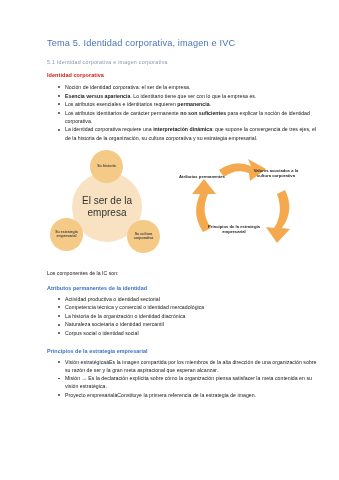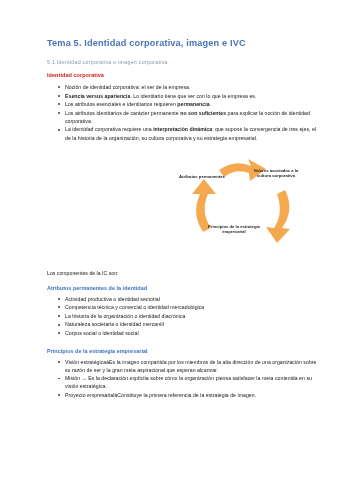--- a/index.html
+++ b/index.html
@@ -19,21 +19,21 @@
     height: 480px;
     background: #ffffff;
     box-sizing: border-box;
     padding: 38px 22px 0 47px;
   }
   .doc-title {
     color: #4a74b8;
     font-size: 9.2px;
     letter-spacing: 0.15px;
     margin: 0 0 11px 0;
-    font-weight: 700;
+    font-weight: 400;
     white-space: nowrap;
   }
   .sub-head {
     color: #8596ad;
     font-size: 5.3px;
     letter-spacing: 0.25px;
     margin: 0 0 7px 0;
     font-weight: 400;
   }
   .red-head {
@@ -152,20 +152,26 @@
   <ul class="bl" id="intro-list">
       <li><span>Noción de identidad corporativa: el ser de la empresa.</span></li>
       <li><b>Esencia versus apariencia</b><span>. Lo identitario tiene que ver con lo que la empresa es.</span></li>
       <li><span>Los atributos esenciales e identitarios requieren </span><b>permanencia</b><span>.</span></li>
       <li><span>Los atributos identitarios de carácter permanente </span><b>no son suficientes</b><span> para explicar la noción de identidad corporativa.</span></li>
       <li><span>La identidad corporativa requiere una </span><b>interpretación dinámica</b><span>: que supone la convergencia de tres ejes, el de la historia de la organización, su cultura corporativa y su estrategia empresarial.</span></li>
     </ul>
 
   <div class="figure">
 
+    <div class="fig-left">
+      <div class="circ circ-main">El ser de la empresa</div>
+      <div class="circ circ-sm circ-top">Su historia</div>
+      <div class="circ circ-sm circ-bl">Su estrategia empresarial</div>
+      <div class="circ circ-sm circ-br">Su cultura corporativa</div>
+    </div>
 
     <div class="fig-right">
       <svg width="162" height="112" viewBox="0 0 162 112">
         <g fill="#f5a94e">
           <path d="M46 22 q16 -11 32 -4 l-3 -7 18 10 -16 12 -1 -8 q-13 -5 -25 4 z"></path>
         </g>
         <g fill="#f5a94e">
           <path d="M112 42 q10 20 -3 38 l8 1 -13 14 -11 -16 8 1 q10 -15 3 -34 z"></path>
         </g>
         <g fill="#f5a94e">

